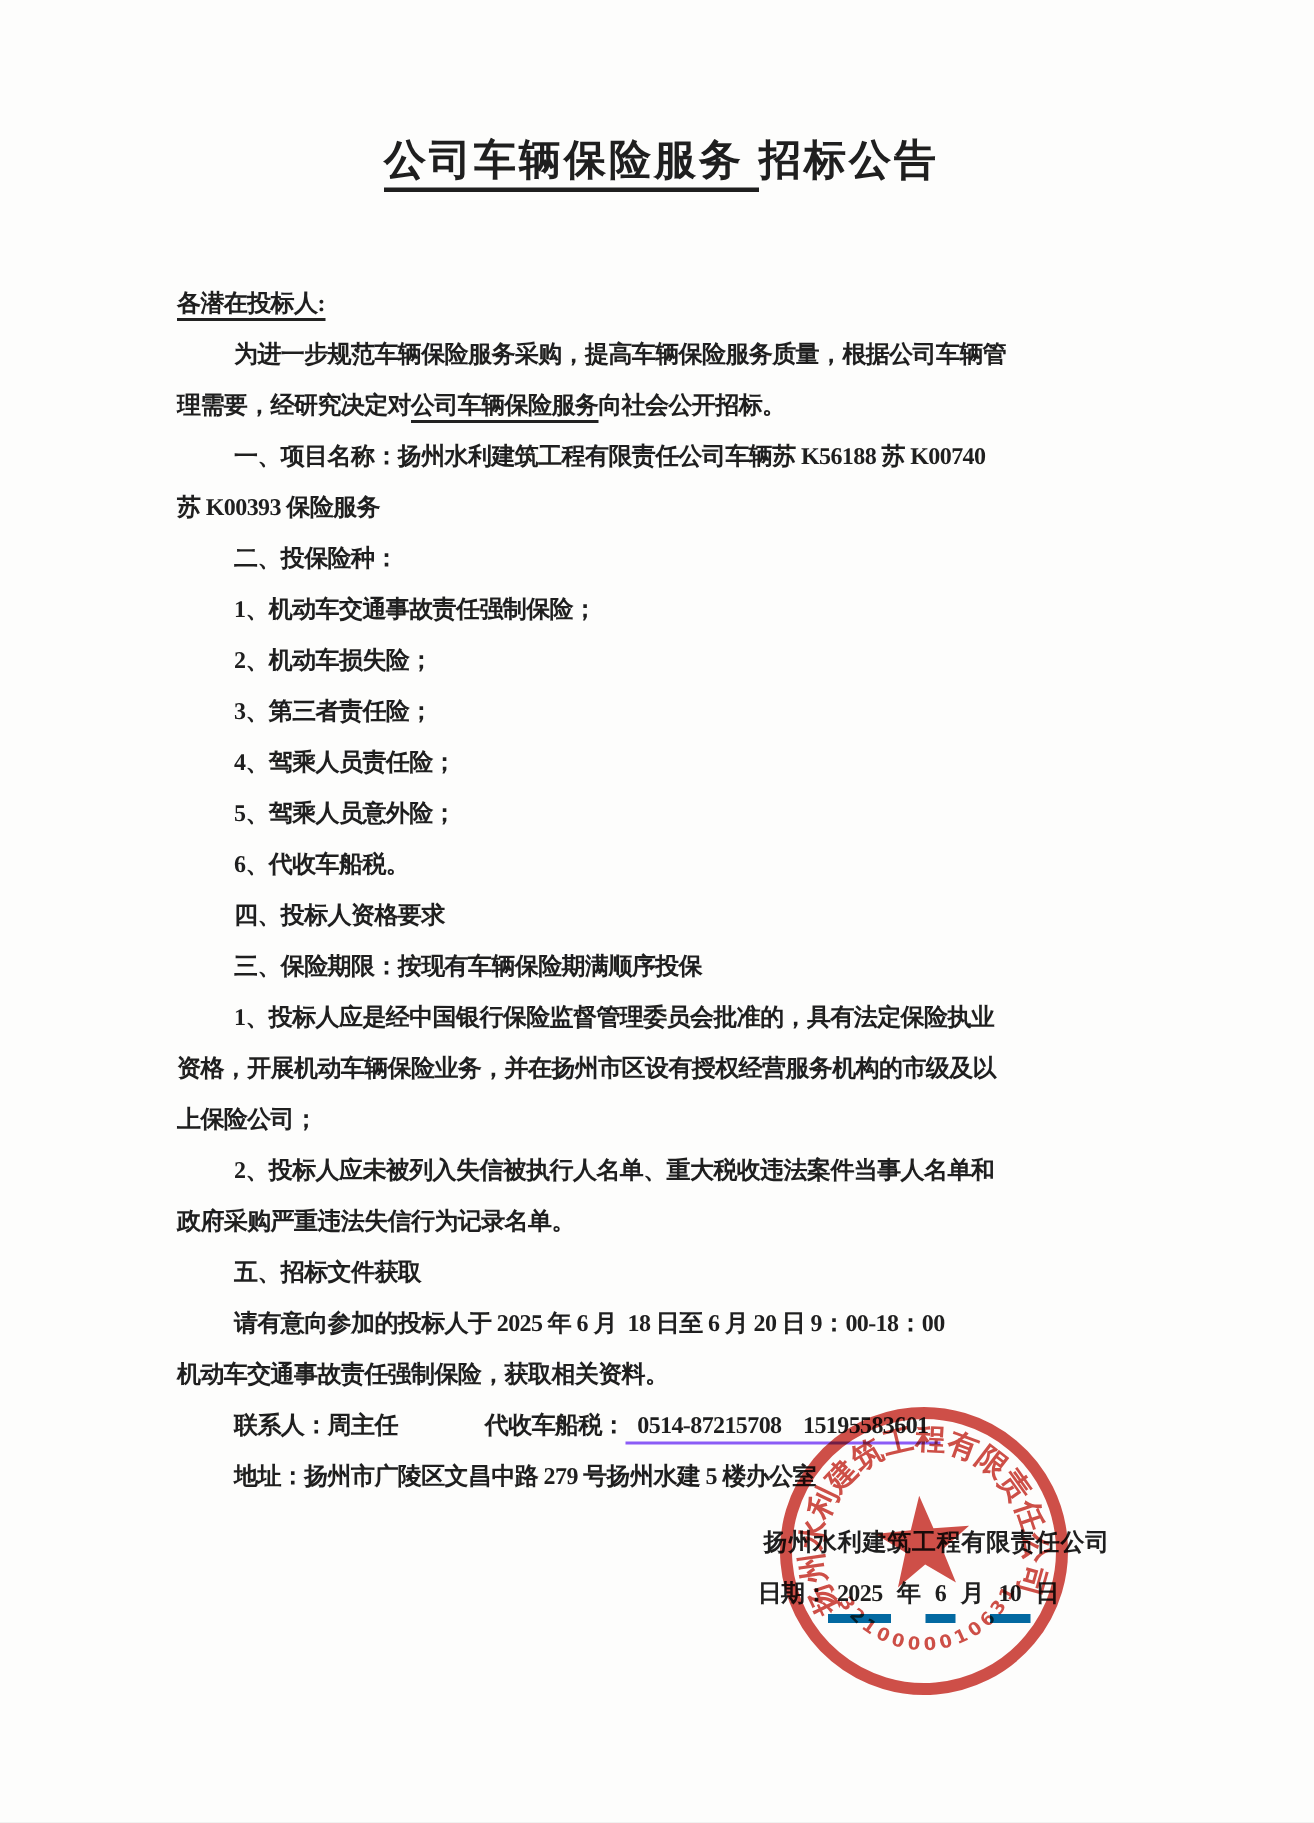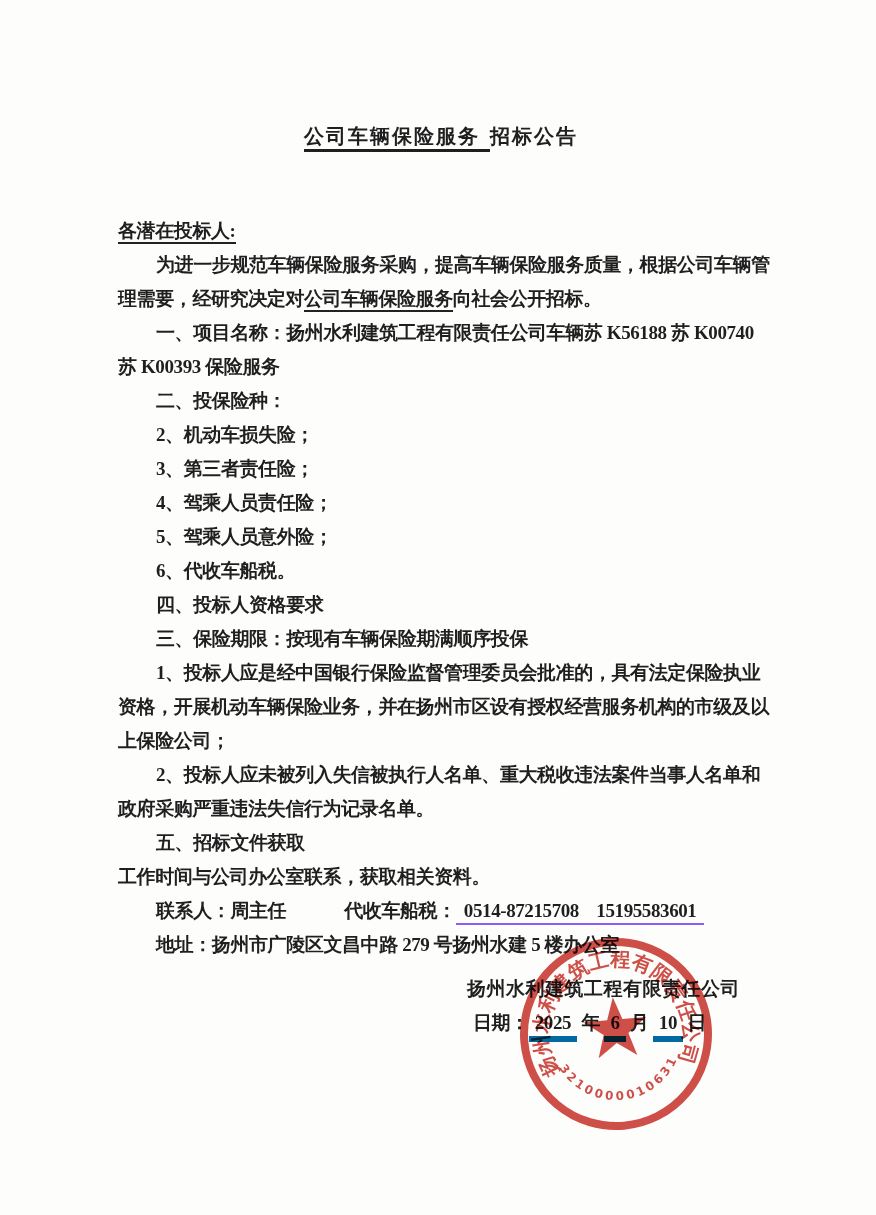--- a/index.html
+++ b/index.html
@@ -12,35 +12,35 @@
     font-family: "Liberation Serif", "DejaVu Serif", serif;
     font-weight: bold;
     color: #1f1f1f;
   }
   .content {
     position: absolute;
     left: 118px; top: 0;
     width: 646px;
   }
   .doc-title {
-    margin-top: 116px;
+    margin-top: 88px;
     text-align: center;
-    font-size: 20px;
+    font-size: 28px;
     line-height: 40px;
     letter-spacing: 2px;
     white-space: pre;
   }
   .doc-title .u-title {
     border-bottom: 3px solid #1f1f1f;
     padding-right: 10px;
     padding-bottom: 2px;
   }
   .salutation { margin-top: 58px; }
   .line {
-    font-size: 19px;
+    font-size: 16px;
     line-height: 34px;
     letter-spacing: -0.4px;
     white-space: pre;
   }
   .ind { text-indent: 38px; }
   .mt-lg { }
   .u {
     border-bottom: 2px solid #222;
     padding-bottom: 1px;
   }
@@ -83,34 +83,36 @@
 
     <div class="line salutation"><span class="u">各潜在投标人:</span></div>
 
     <div class="line ind">为进一步规范车辆保险服务采购，提高车辆保险服务质量，根据公司车辆管</div>
 
     <div class="line"><span>理需要，经研究决定对</span><span class="u">公司车辆保险服务</span><span>向社会公开招标。</span></div>
 
     <div class="line ind mt-lg">一、项目名称：扬州水利建筑工程有限责任公司车辆苏 K56188 苏 K00740</div>
     <div class="line">苏 K00393 保险服务</div>
     <div class="line ind">二、投保险种：</div>
+    <div class="line ind">1、机动车交通事故责任强制保险；</div>
     <div class="line ind">2、机动车损失险；</div>
     <div class="line ind">3、第三者责任险；</div>
     <div class="line ind">4、驾乘人员责任险；</div>
     <div class="line ind">5、驾乘人员意外险；</div>
     <div class="line ind">6、代收车船税。</div>
     <div class="line ind">四、投标人资格要求</div>
     <div class="line ind">三、保险期限：按现有车辆保险期满顺序投保</div>
     <div class="line ind">1、投标人应是经中国银行保险监督管理委员会批准的，具有法定保险执业</div>
     <div class="line">资格，开展机动车辆保险业务，并在扬州市区设有授权经营服务机构的市级及以</div>
     <div class="line">上保险公司；</div>
     <div class="line ind">2、投标人应未被列入失信被执行人名单、重大税收违法案件当事人名单和</div>
     <div class="line">政府采购严重违法失信行为记录名单。</div>
     <div class="line ind">五、招标文件获取</div>
-    <div class="line">工作时间与公司办公室联系，获取相关资料。</div>
+    <div class="line ind">请有意向参加的投标人于 2025 年 6 月  18 日至 6 月 20 日 9：00-18：00</div>
+    <div class="line">机动车交通事故责任强制保险，获取相关资料。</div>
 
     <div class="line ind"><span>联系人：</span><span>周主任</span><span class="gap-4"></span><span>代收车船税：</span><span class="phones-u">0514-87215708    15195583601</span></div>
 
     <div class="line ind">地址：扬州市广陵区文昌中路 279 号扬州水建 5 楼办公室</div>
 
     <div class="line sig-company">扬州水利建筑工程有限责任公司</div>
 
     <div class="line sig-date"><span>日期：</span><span class="u-num">2025</span><span> 年 </span><span class="u-num">6</span><span> 月 </span><span class="u-num">10</span><span> 日</span></div>
   </div>
 

